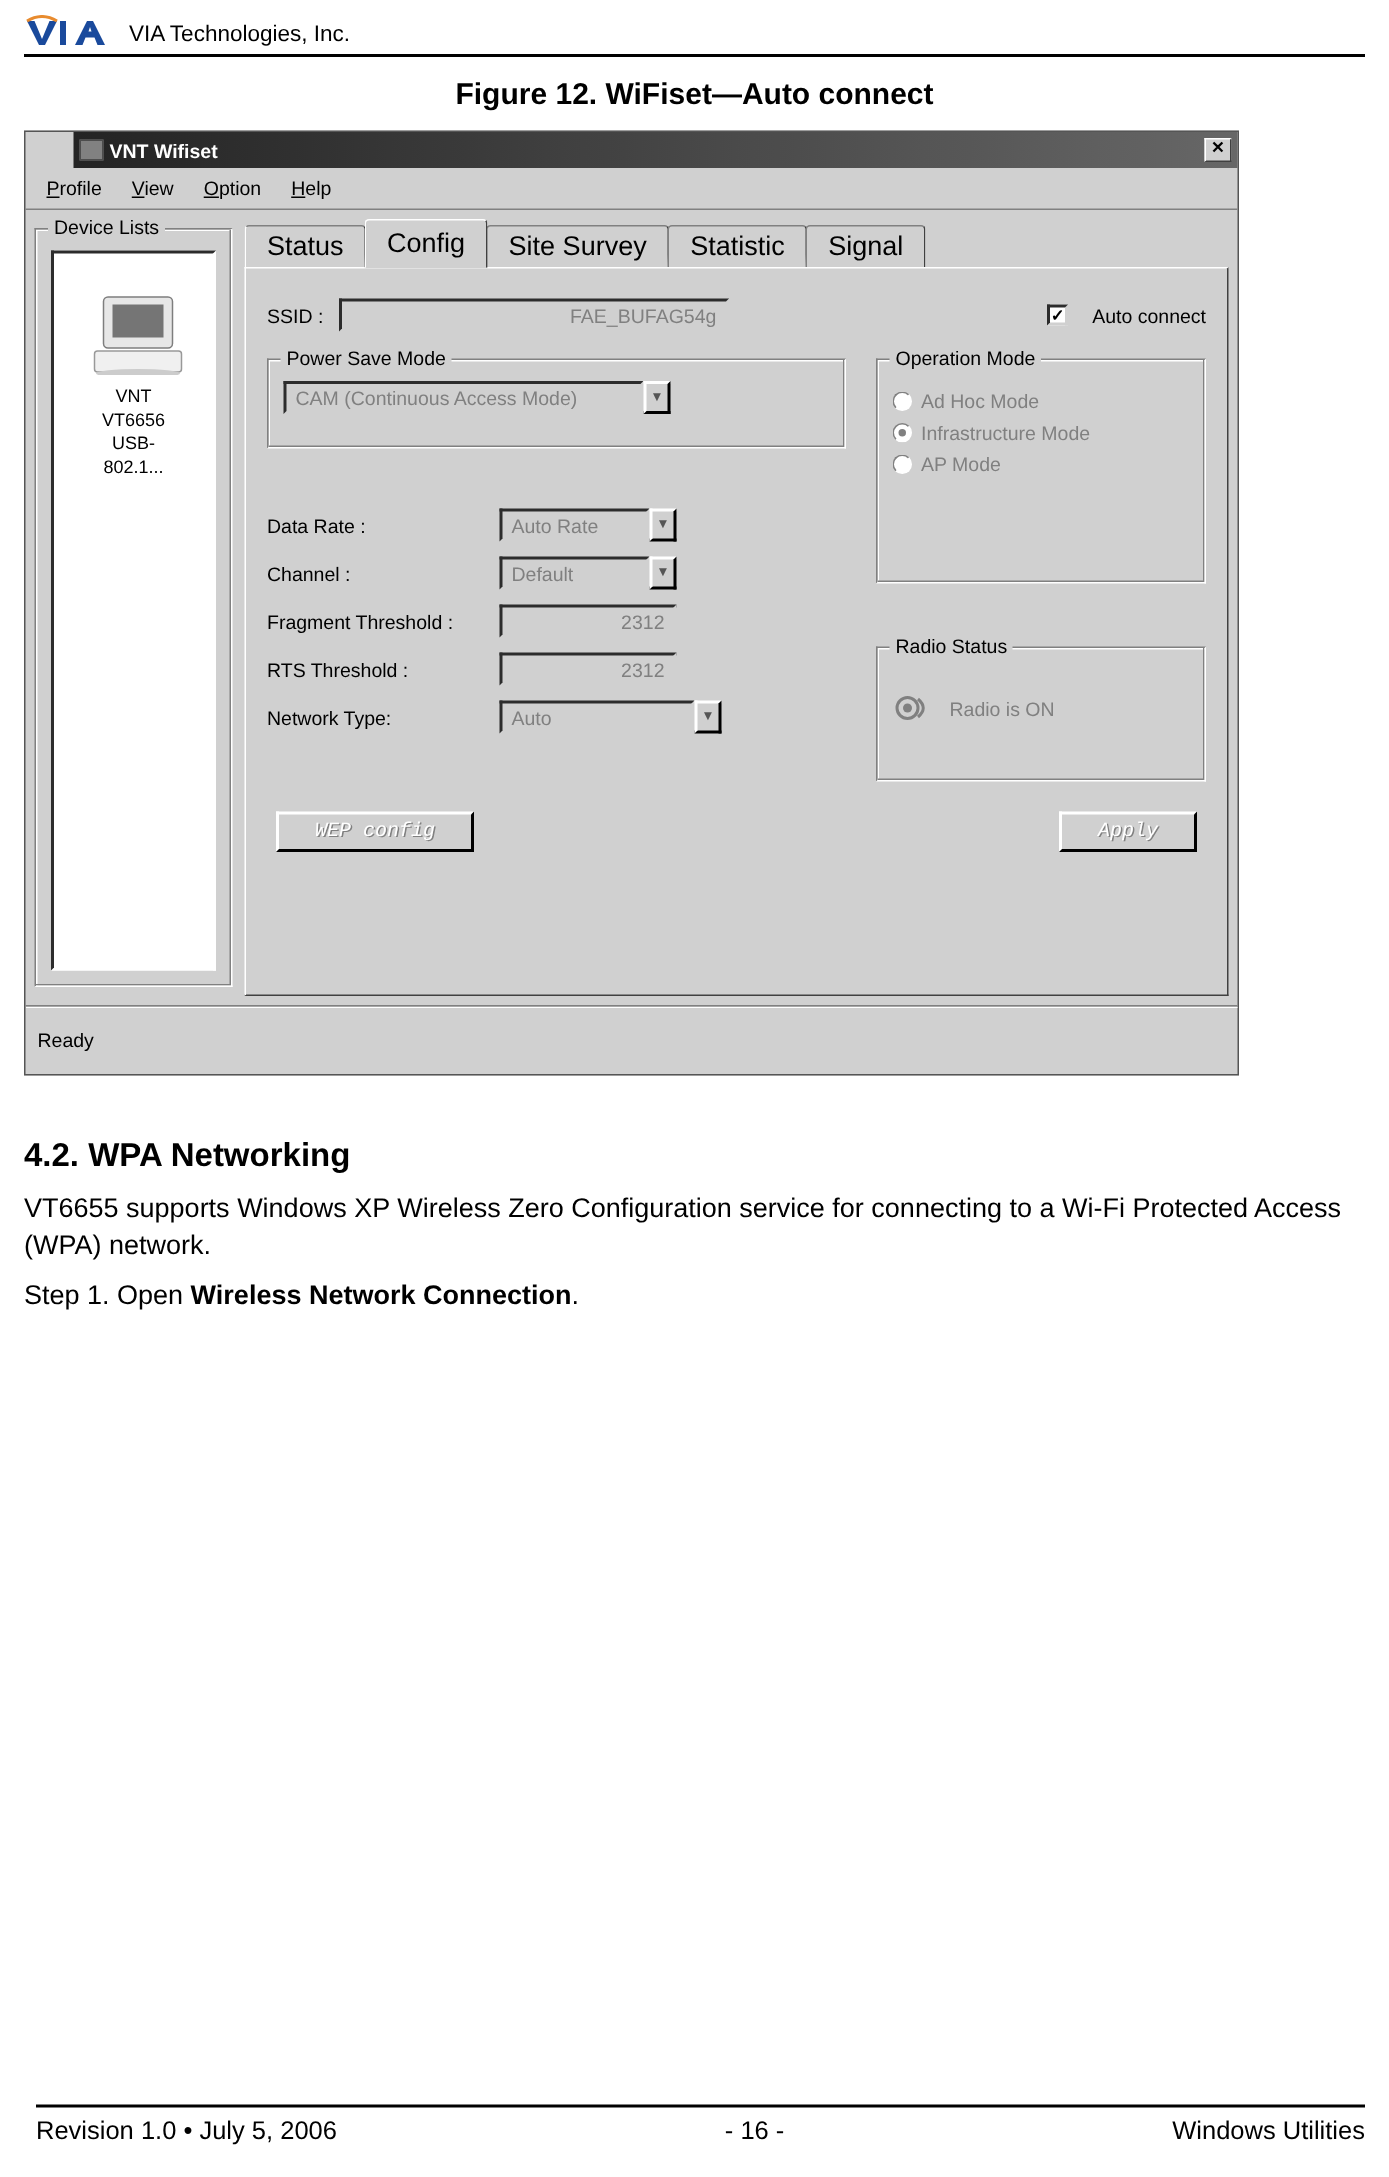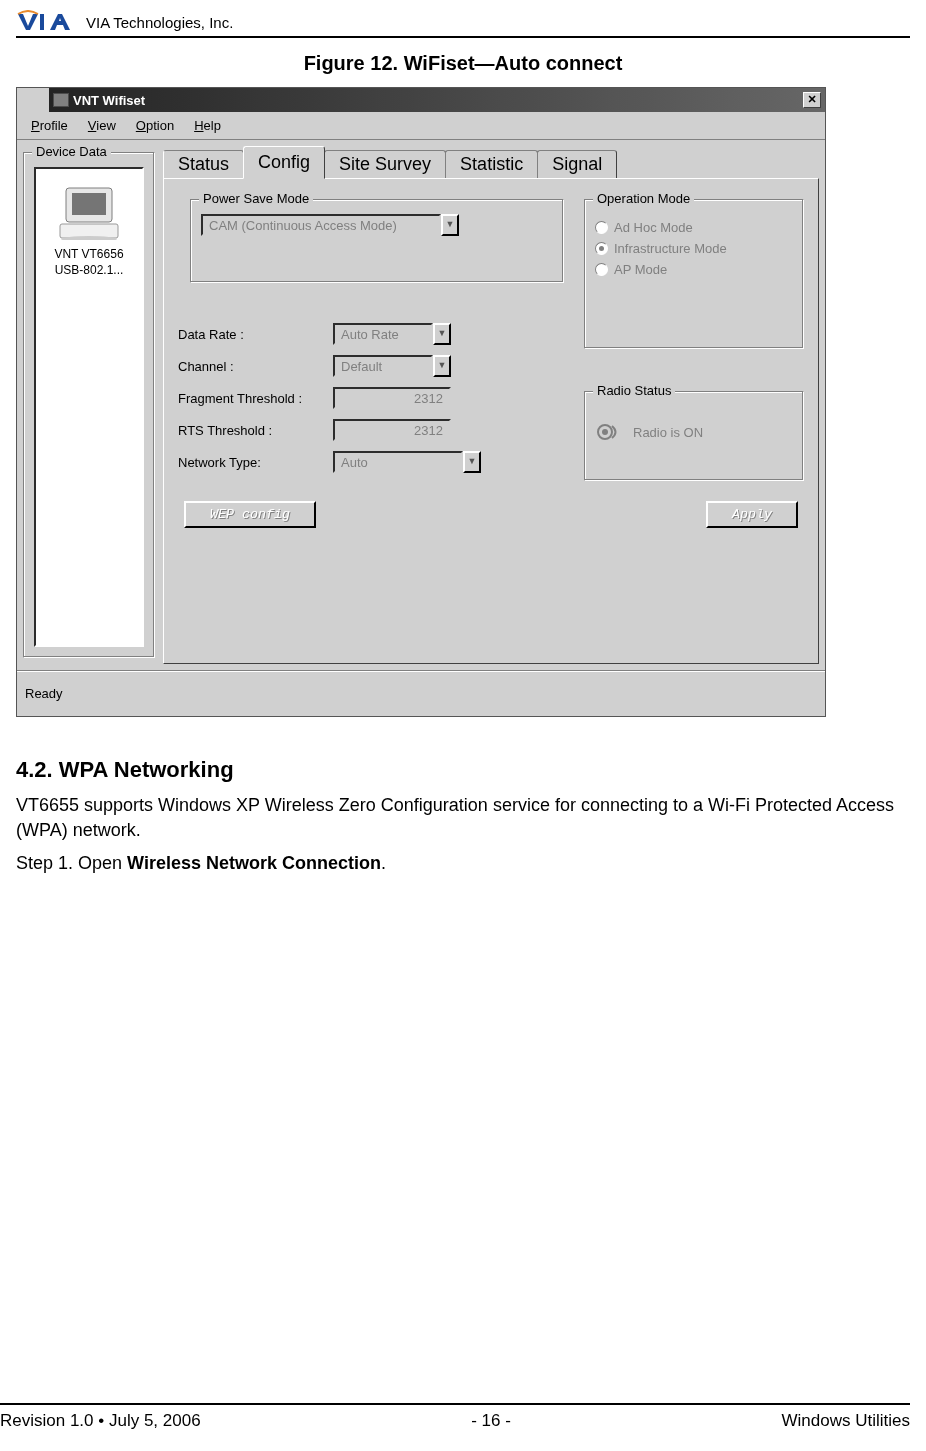--- a/index.html
+++ b/index.html
@@ -88,21 +88,21 @@
     .device-lists {
       width: 132px;
       flex-shrink: 0;
     }
     .device-lists .list-body {
       background: #fff;
       width: 100%;
       height: 480px;
       border: 2px inset #fff;
       border-top-color: #808080; border-left-color: #808080;
-      padding: 11px;
+      padding: 21px;
       text-align: center;
     }
     .device-icon {
       margin: 4px auto 4px;
       width: 70px;
       height: 56px;
     }
     .device-label { font-size: 12px; line-height: 1.3; }
 
     .right-pane { flex: 1; display: flex; flex-direction: column; }
@@ -228,21 +228,21 @@
       box-shadow: inset 0 1px 0 #fff;
       padding: 15px 8px;
       font-size: 13px;
     }
 
     .section-heading { font-weight: bold; font-size: 22px; margin: 40px 0 10px; }
     .body-text { font-size: 18px; line-height: 1.4; margin: 8px 0; }
 
     .doc-footer {
       position: absolute;
-      bottom: 20px; left: 0; right: 16px;
+      bottom: 20px; left: 24px; right: 16px;
       border-top: 2px solid #000;
       padding-top: 6px;
       display: flex;
       justify-content: space-between;
       font-size: 17px;
     }
   </style>
 </head>
 <body>
 
@@ -270,21 +270,21 @@
   <div class="menubar">
     <span><u>P</u>rofile</span>
     <span><u>V</u>iew</span>
     <span><u>O</u>ption</span>
     <span><u>H</u>elp</span>
   </div>
 
   <div class="client-area">
 
     <div class="device-lists group">
-      <span class="group-legend">Device Data</span>
+      <span class="group-legend">Device Lists</span>
       <div class="list-body">
         <svg class="device-icon" viewBox="0 0 70 56">
           <rect x="12" y="4" width="46" height="34" rx="3" fill="#e0e8f4" stroke="#6080c0"></rect>
           <rect x="18" y="9" width="34" height="22" fill="#4a7ac8"></rect>
           <rect x="6" y="40" width="58" height="14" rx="2" fill="#f0f0f0" stroke="#999"></rect>
           <ellipse cx="35" cy="55" rx="28" ry="3" fill="#ccc"></ellipse>
         </svg>
         <div class="device-label">VNT VT6656</div>
         <div class="device-label">USB-802.1...</div>
       </div>
@@ -294,25 +294,32 @@
       <div class="tabs">
         <div class="tab">Status</div>
         <div class="tab active">Config</div>
         <div class="tab">Site Survey</div>
         <div class="tab">Statistic</div>
         <div class="tab">Signal</div>
       </div>
 
       <div class="tab-panel">
 
+        <div class="row" style="gap:10px; margin-bottom:12px;">
+          <span>SSID :</span>
+          <input class="text-input gray-bg right" style="width: 260px;" readonly="" value="FAE_BUFAG54g">
+          <span style="flex:1"></span>
+          <span class="checkbox">✓</span>
+          <span>Auto connect</span>
+        </div>
 
         <div class="config-cols">
           <div class="config-left">
 
-            <div class="group" style="height:84px;margin-left:12px;">
+            <div class="group" style="height:60px;">
               <span class="group-legend">Power Save Mode</span>
               <div class="combo">
                 <div class="combo-field" style="min-width:240px;">CAM (Continuous Access Mode)</div>
                 <div class="combo-btn">▼</div>
               </div>
             </div>
 
             <div style="height:24px;"></div>
 
             <div class="form-row">

